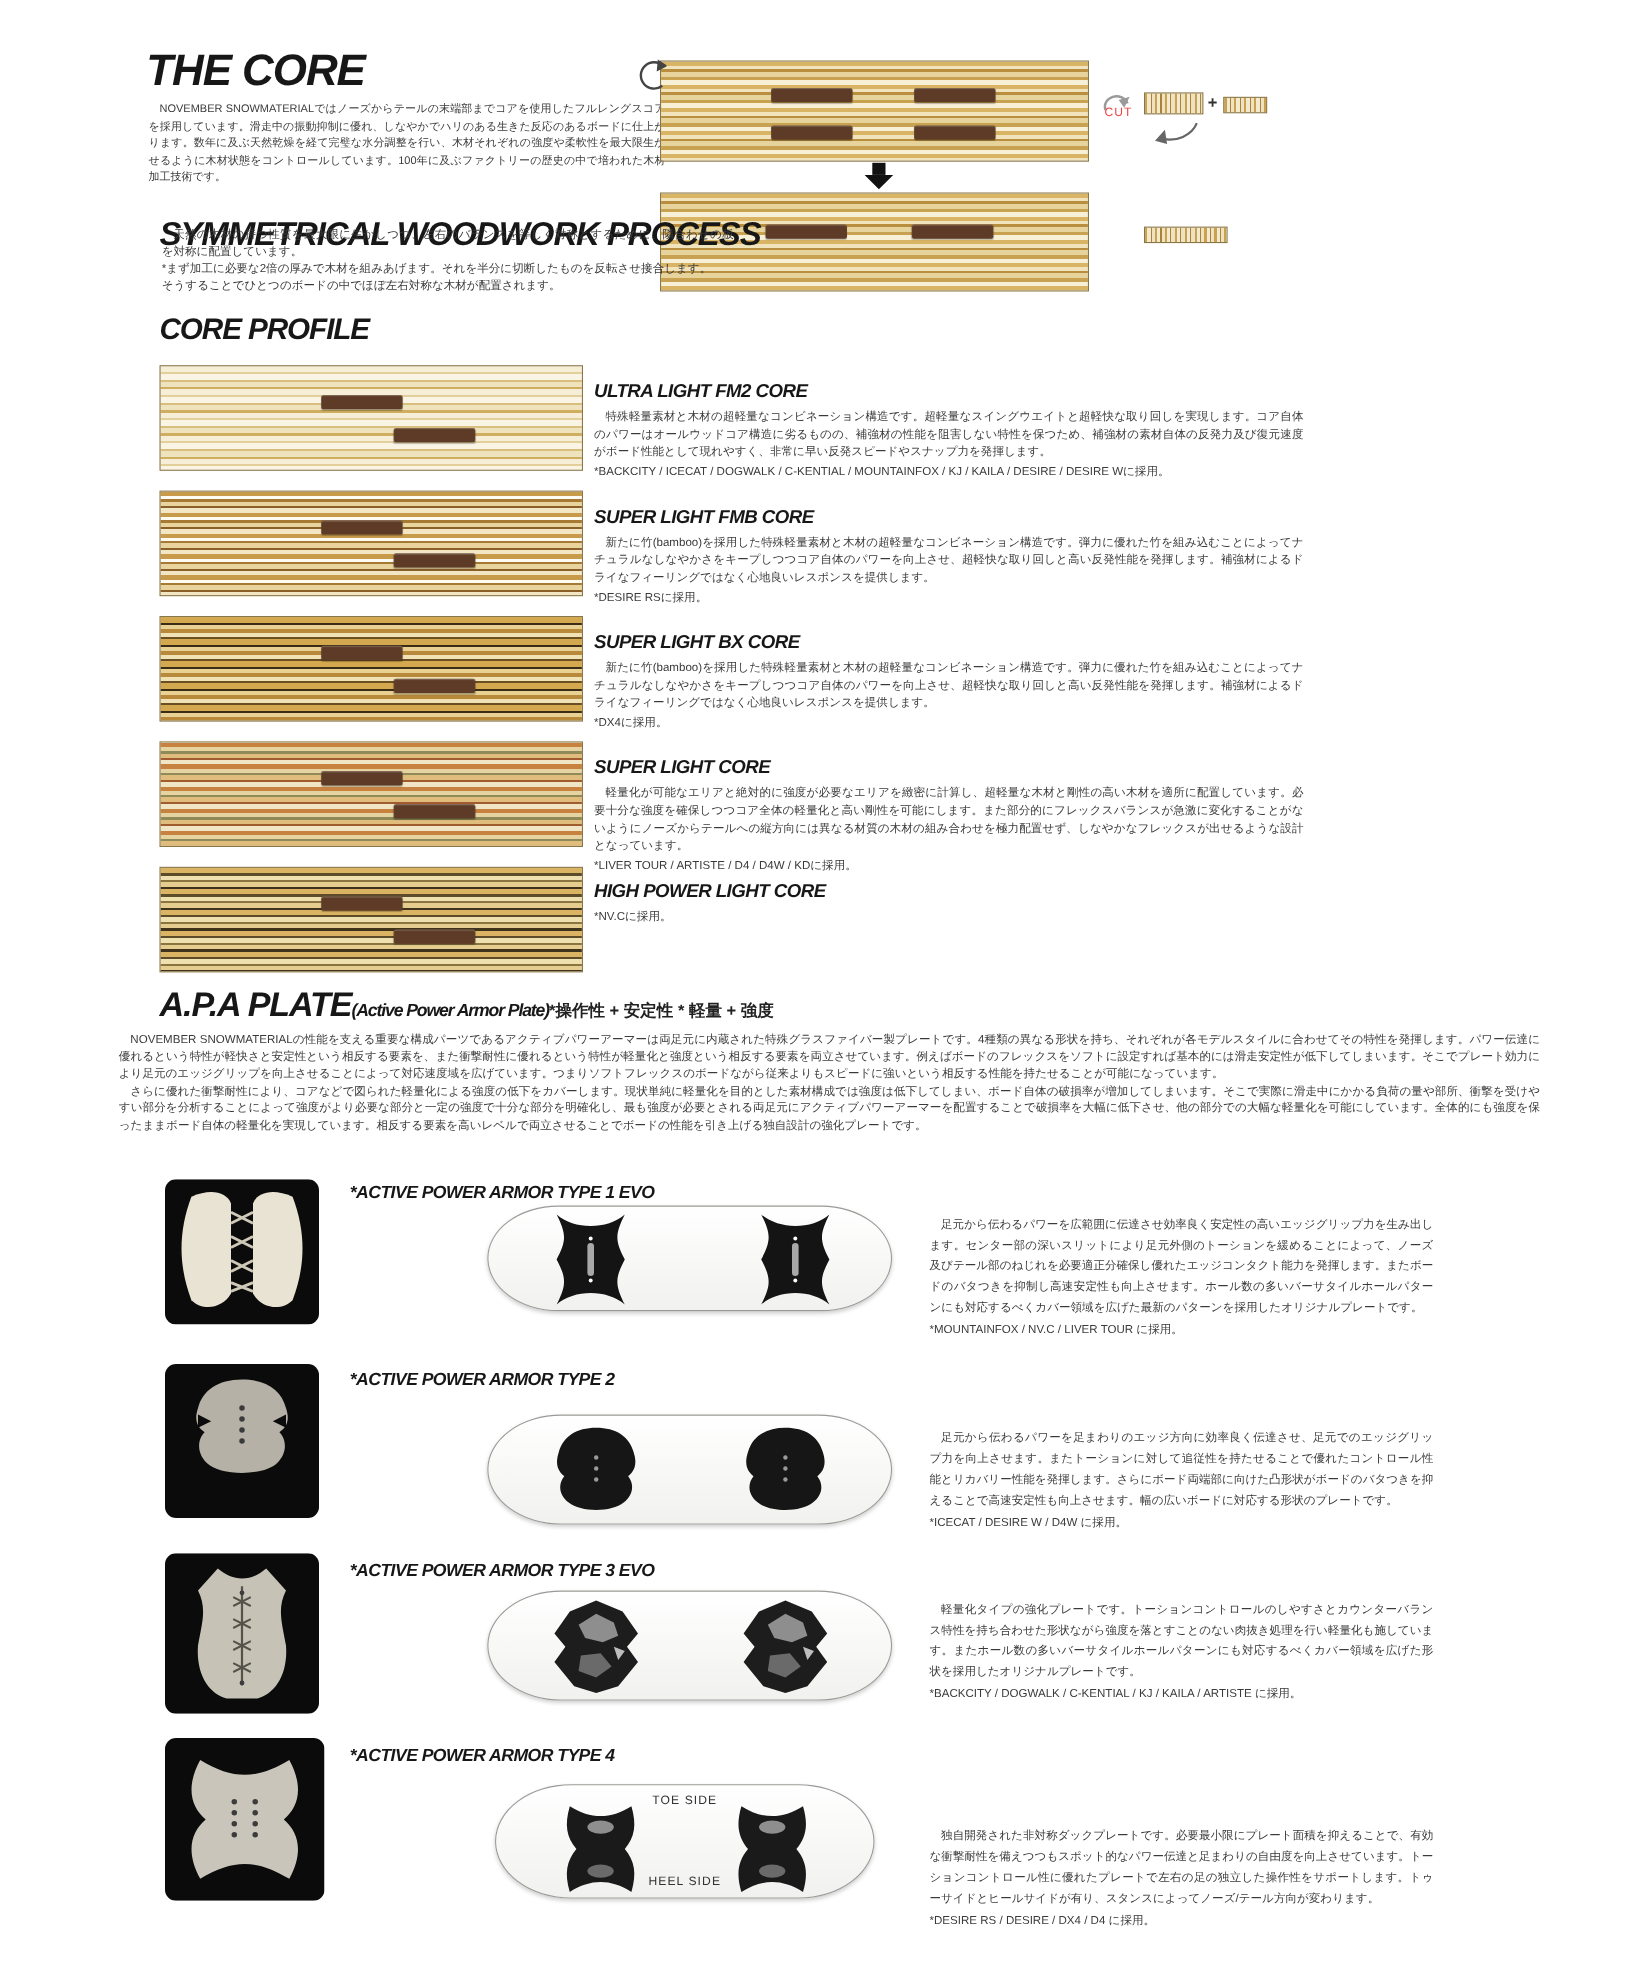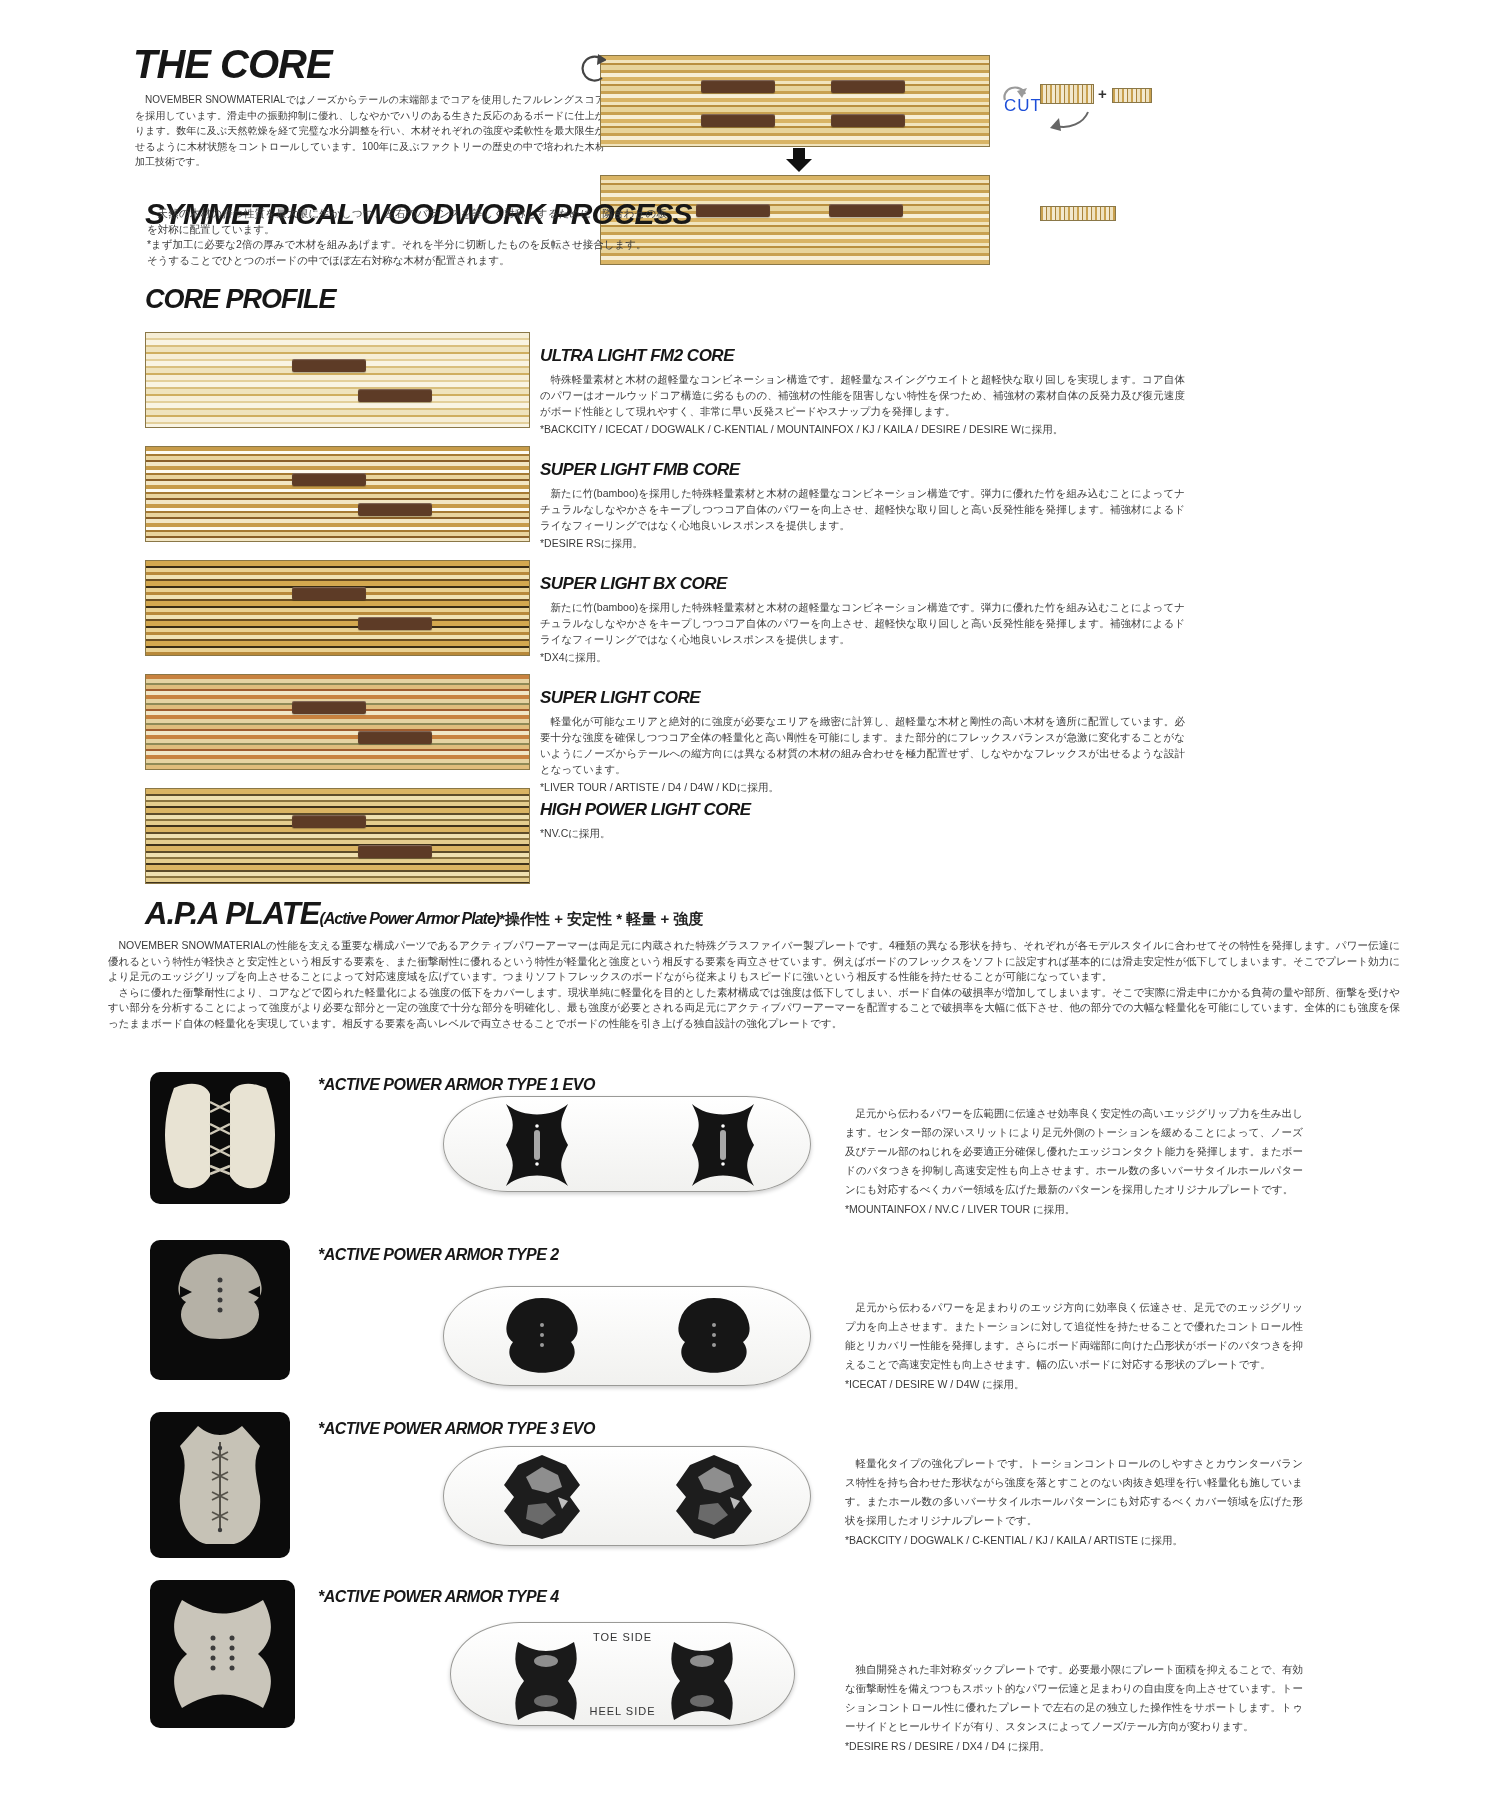--- a/index.html
+++ b/index.html
@@ -34,21 +34,21 @@
   .wood3 { background:repeating-linear-gradient(180deg,#d4a84f 0 5px,#3a2c15 5px 7px,#e9d193 7px 11px,#b8893a 11px 14px,#f0e2b4 14px 18px,#6b4e22 18px 20px); }
   .wood4 { background:repeating-linear-gradient(180deg,#c8823f 0 4px,#e6d3a2 4px 8px,#8f8a57 8px 10px,#e0bd7c 10px 14px,#a05c2e 14px 16px,#f0e6c6 16px 20px); }
   .wood5 { background:repeating-linear-gradient(180deg,#dab463 0 5px,#5d4c2a 5px 7px,#efe0b0 7px 11px,#8a7440 11px 13px,#e4cd8e 13px 17px,#40331c 17px 19px); }
   .wb-a { left:146px; top:26px; }  .wb-b { left:212px; top:56px; }
   .ta1 { left:100px; top:24px; } .ta2 { left:230px; top:24px; }
   .ta3 { left:100px; top:58px; } .ta4 { left:230px; top:58px; }
   .tb1 { left:95px;  top:28px; } .tb2 { left:228px; top:28px; }
 
   .piece { position:absolute; border:1px solid #8a7747; background:repeating-linear-gradient(90deg,#c9a14f 0 2px,#f3e9cf 2px 5px,#a8833c 5px 6px,#efe2c0 6px 9px); }
   .plus { position:absolute; font-size:15px; font-weight:bold; color:#333; }
-  .cut-label { position:absolute; font-size:17px; color:#1d4ed8; letter-spacing:1px; }
+  .cut-label { position:absolute; font-size:11px; color:#ef4444; letter-spacing:1px; }
 
   .down-arrow { position:absolute; width:0; height:0; }
   .down-arrow .stem { position:absolute; left:7px; top:0; width:12px; height:11px; background:#111; }
   .down-arrow .head { position:absolute; left:0; top:11px; width:0; height:0; border-left:13px solid transparent; border-right:13px solid transparent; border-top:13px solid #111; }
 
   .arrow-svg { position:absolute; }
 
   
   .thumb { position:absolute; }
   .board { position:absolute; background:linear-gradient(#ffffff,#f1f1ef); border:1px solid #9a9a97; border-radius:70px / 52px; box-shadow:0 2px 4px rgba(0,0,0,.2); }

